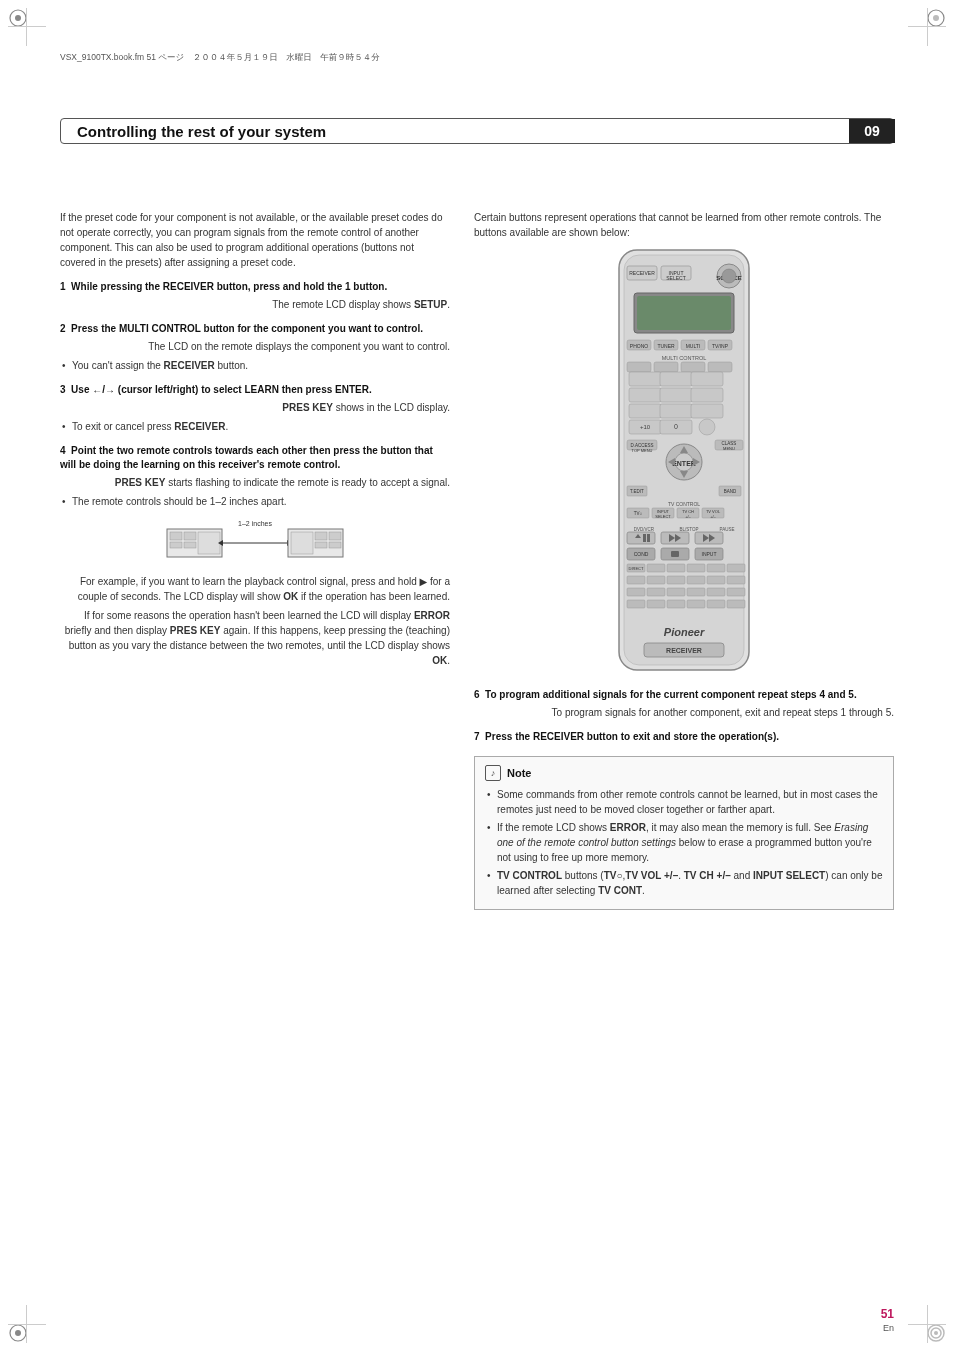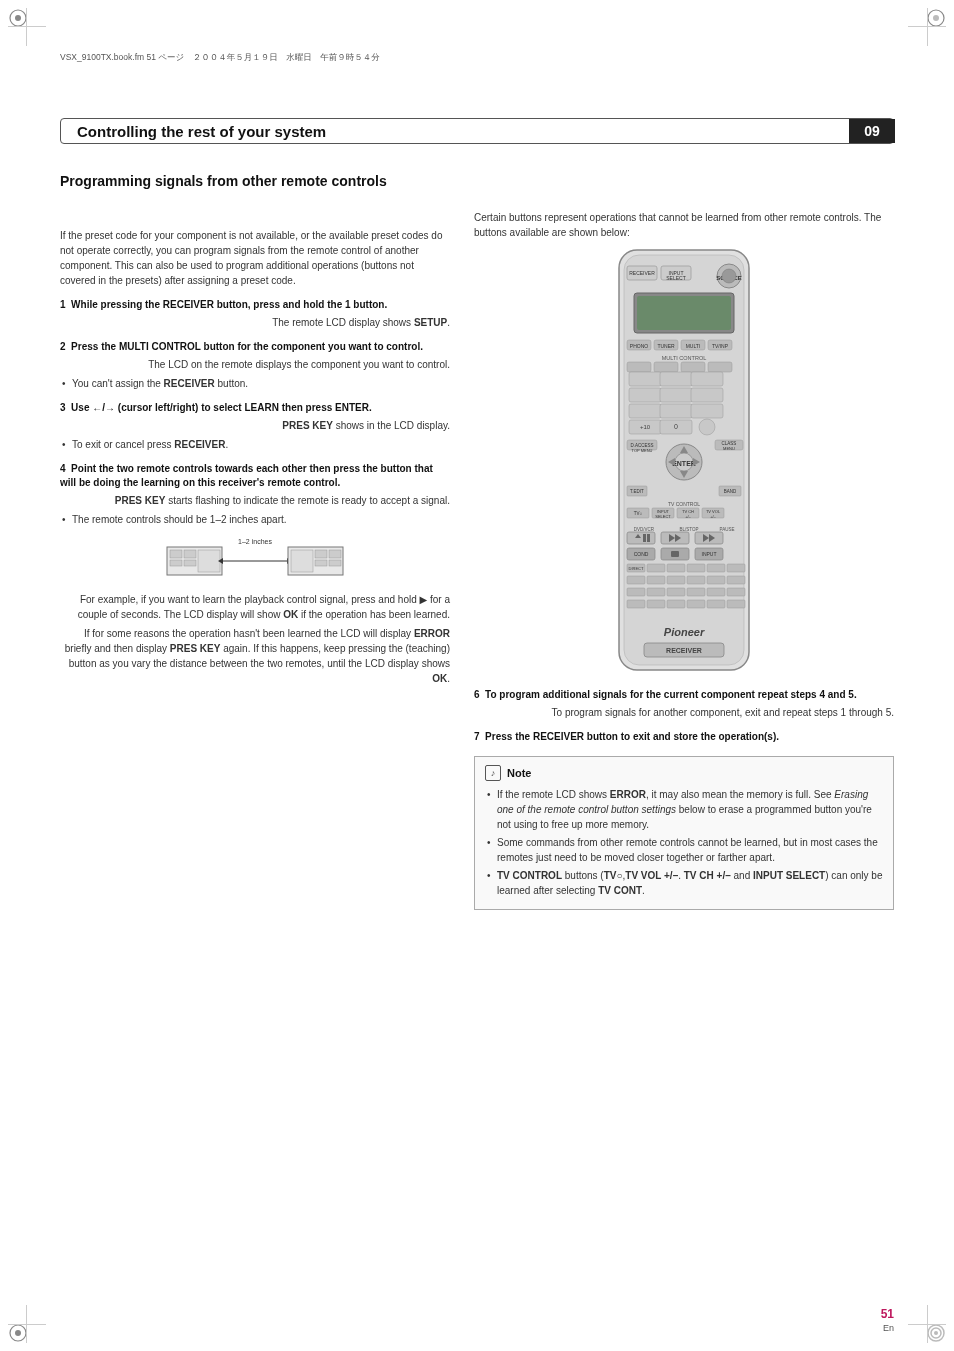--- a/index.html
+++ b/index.html
@@ -242,21 +242,20 @@
 
 <div class="header-bar">
   <span class="header-title">Controlling the rest of your system</span>
   <div class="chapter-badge">09</div>
 </div>
 
 <div class="content">
 
   <div class="left-col">
 
-    <div class="section-title">Programming signals from other remote controls</div>
 
     <div class="body-text">
       If the preset code for your component is not available, or the available preset codes do not operate correctly, you can program signals from the remote control of another component. This can also be used to program additional operations (buttons not covered in the presets) after assigning a preset code.
     </div>
 
     <div class="step-heading">
       1 &nbsp;While pressing the RECEIVER button, press and hold the 1 button.
     </div>
     <div class="step-body">
       The remote LCD display shows <strong>SETUP</strong>.
@@ -498,24 +497,24 @@
     <div class="step-heading">
       7 &nbsp;Press the RECEIVER button to exit and store the operation(s).
     </div>
 
     <div class="note-box">
       <div class="note-title">
         <div class="note-icon">♪</div>
         <span>Note</span>
       </div>
       <div class="bullet-item">
-        If the remote LCD shows <strong>ERROR</strong>, it may also mean the memory is full. See <em>Erasing one of the remote control button settings</em> below to erase a programmed button you're not using to free up more memory.
+        Some commands from other remote controls cannot be learned, but in most cases the remotes just need to be moved closer together or farther apart.
       </div>
       <div class="bullet-item">
-        Some commands from other remote controls cannot be learned, but in most cases the remotes just need to be moved closer together or farther apart.
+        If the remote LCD shows <strong>ERROR</strong>, it may also mean the memory is full. See <em>Erasing one of the remote control button settings</em> below to erase a programmed button you're not using to free up more memory.
       </div>
       <div class="bullet-item">
         <strong>TV CONTROL</strong> buttons (<strong>TV○</strong>,<strong>TV VOL +/–</strong>. <strong>TV CH +/–</strong> and <strong>INPUT SELECT</strong>) can only be learned after selecting <strong>TV CONT</strong>.
       </div>
     </div>
 
   </div>
 </div>
 
 <div class="page-number">51</div>

